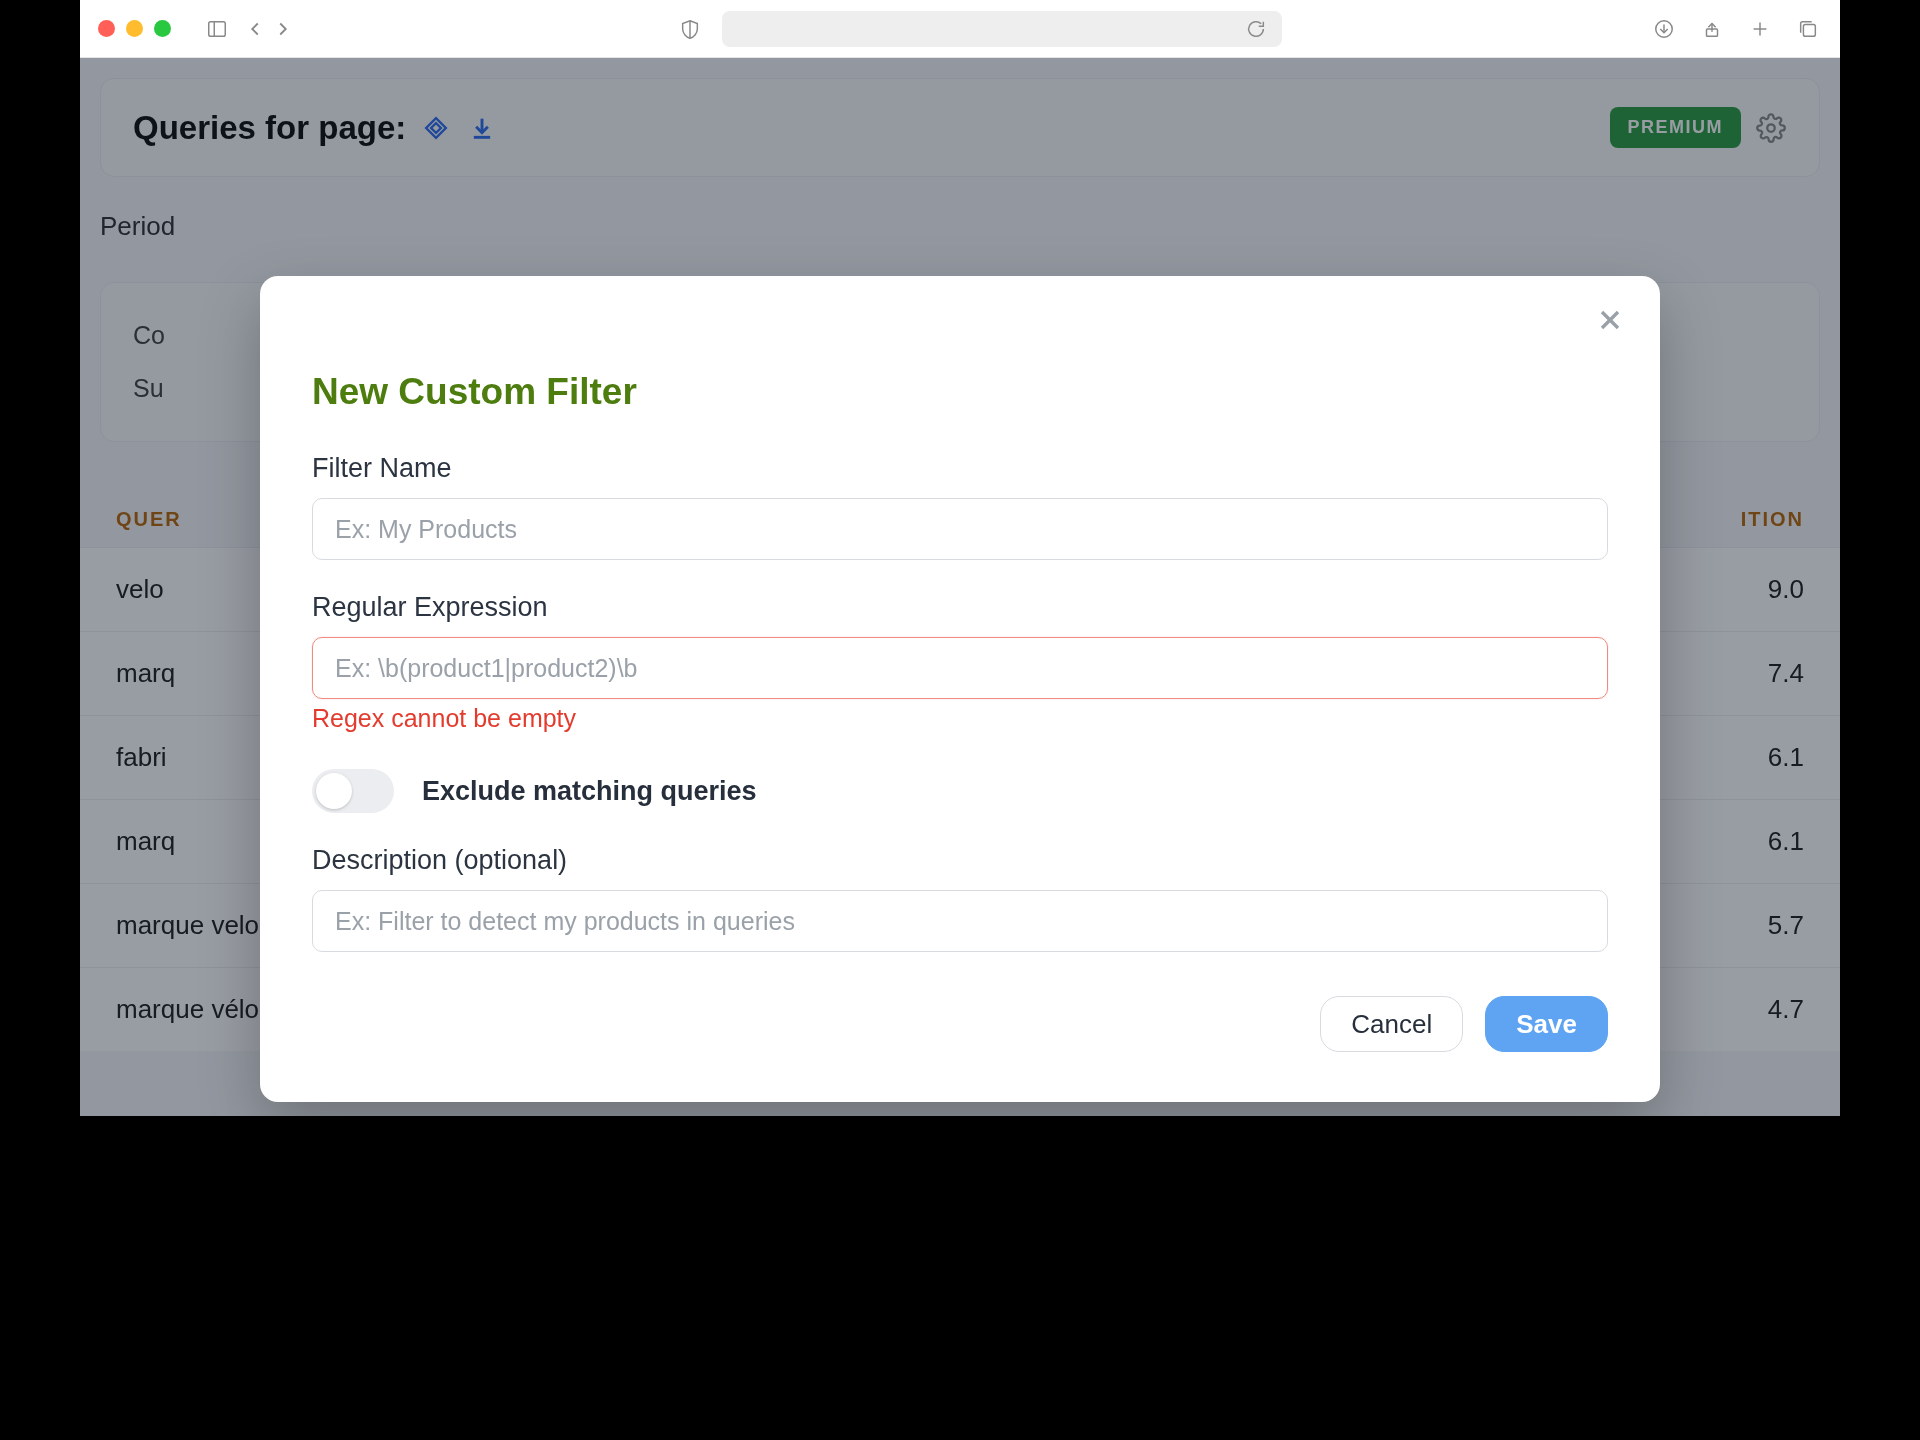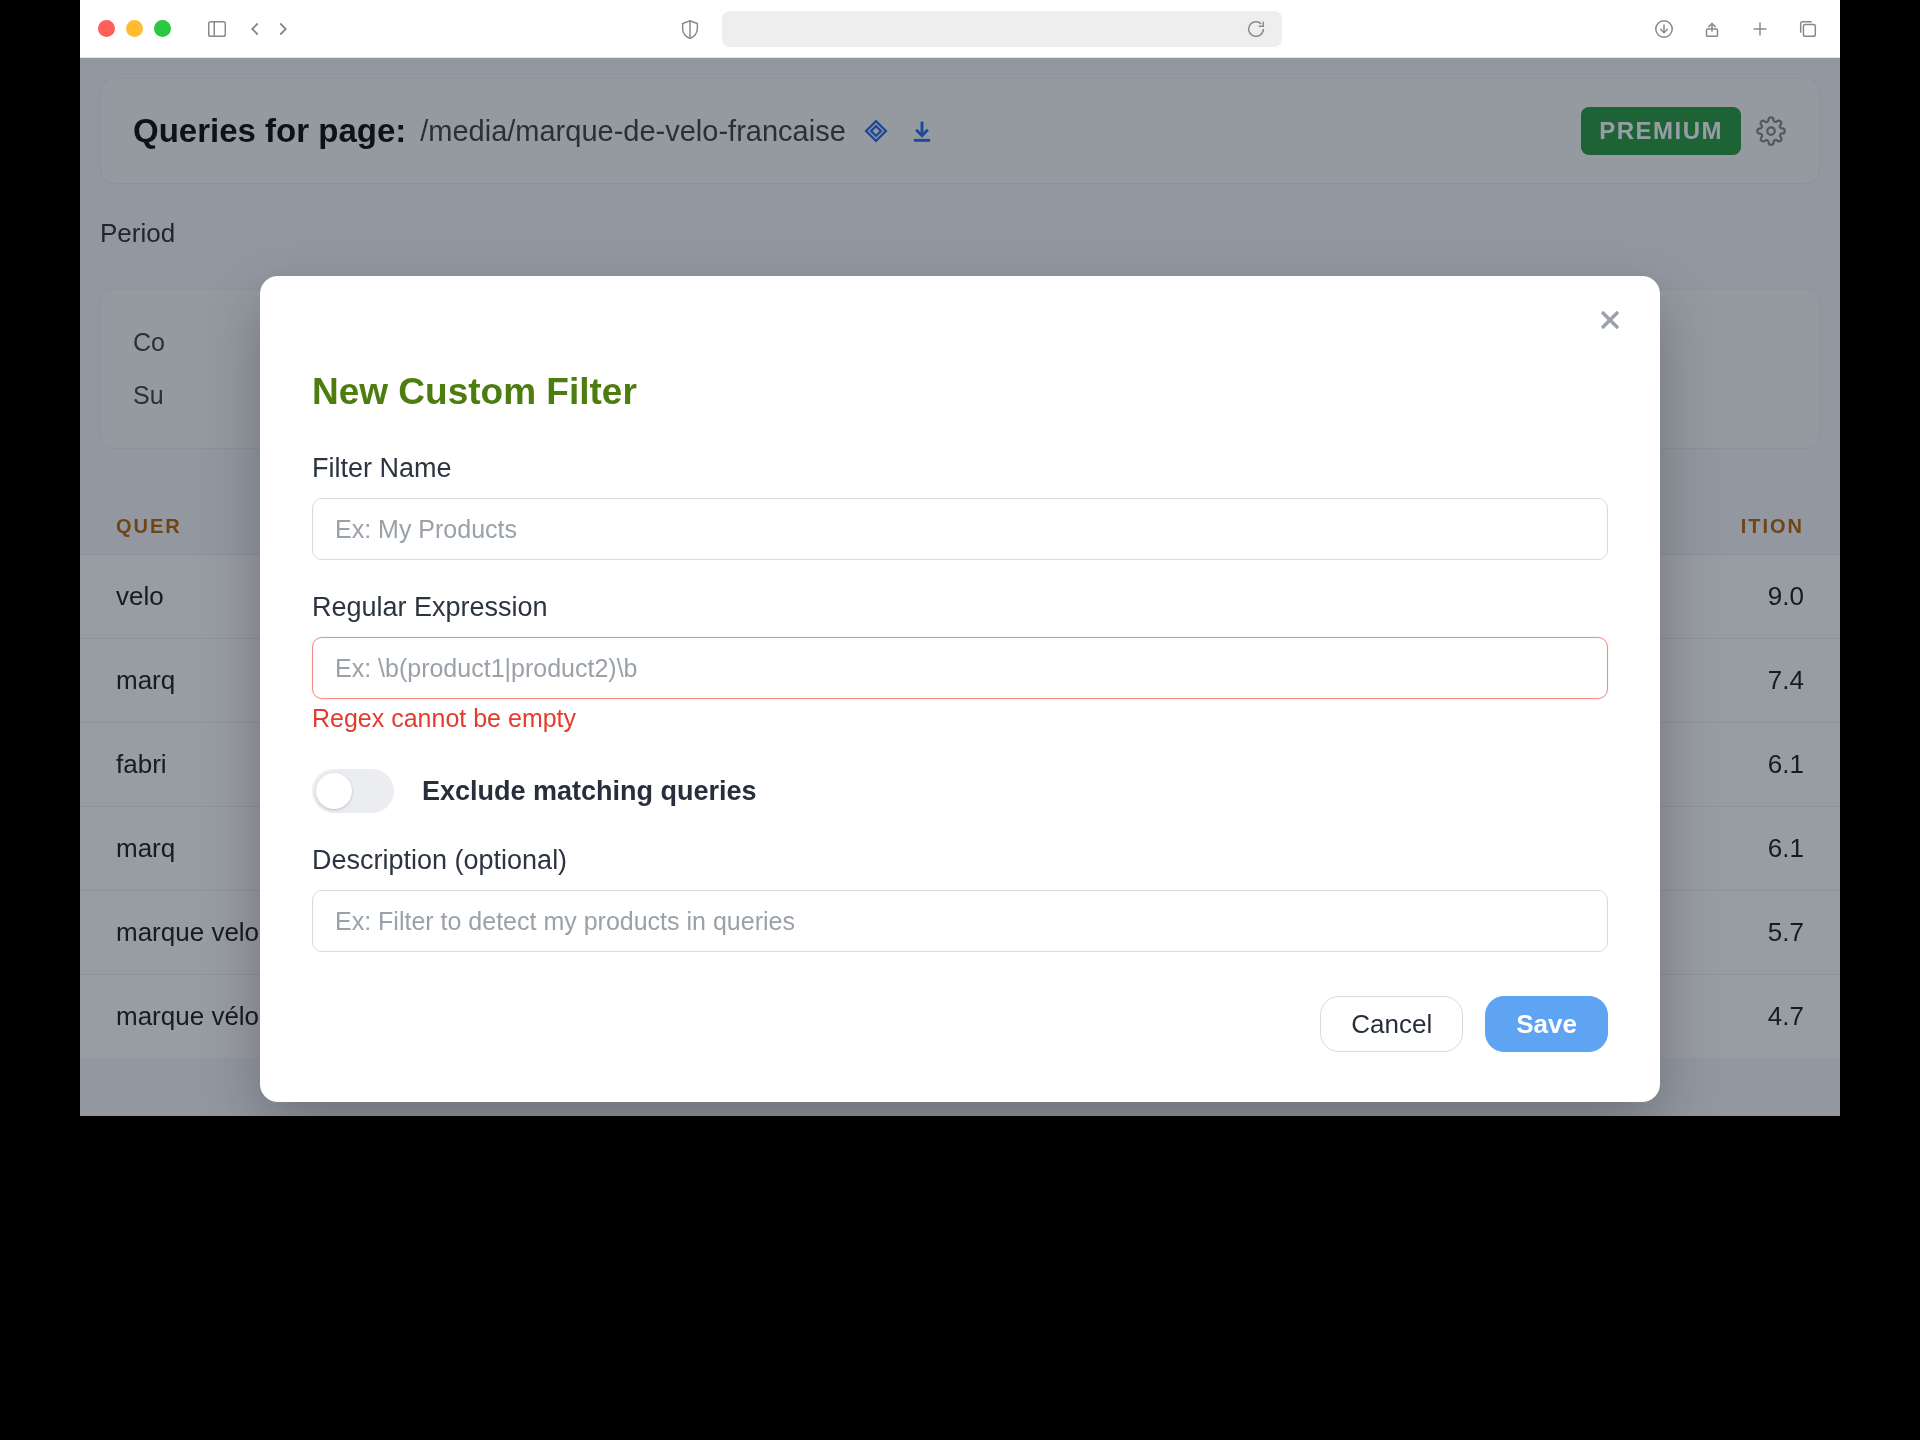--- a/index.html
+++ b/index.html
@@ -21,21 +21,21 @@
   .addr-bar { width: 560px; height: 36px; background: #eeeeef; border-radius: 8px; display: flex; align-items: center; justify-content: flex-end; padding: 0 12px; }
   .chrome-right { display: flex; gap: 20px; margin-left: auto; color: #888; }
 
   
   .page { position: relative; flex: 1; background: #f7f8fa; }
   .header-card { margin: 20px 20px 0 20px; background: #fafbfc; border: 1px solid #eaecef; border-radius: 14px; padding: 28px 32px; display: flex; align-items: center; gap: 14px; }
   .header-title { font-size: 33px; font-weight: 800; color: #111; }
   .header-path { font-size: 29px; color: #444; font-weight: 400; }
   .hdr-icon { width: 32px; height: 32px; display: inline-flex; align-items: center; justify-content: center; }
   .hdr-icon.blue { color: #2f6fed; }
-  .premium-badge { margin-left: auto; background: #2e9e44; color: #fff; font-weight: 700; font-size: 24px; letter-spacing: 1.5px; padding: 10px 18px; border-radius: 8px; }
+  .premium-badge { margin-left: auto; background: #2e9e44; color: #fff; font-weight: 700; font-size: 18px; letter-spacing: 1.5px; padding: 10px 18px; border-radius: 8px; }
   .gear { color: #888; width: 32px; height: 32px; display: flex; align-items: center; justify-content: center; }
   .gear svg { width: 30px; height: 30px; }
 
   .period-row { padding: 34px 20px 0 20px; font-size: 26px; color: #333; }
   .card { margin: 40px 20px 0 20px; background: #fafbfc; border: 1px solid #eceef1; border-radius: 14px; padding: 26px 32px; }
   .card-line { font-size: 25px; color: #444; padding: 12px 0; }
 
   .table { margin-top: 50px; width: 100%; border-collapse: collapse; }
   .table th { text-align: left; font-size: 20px; letter-spacing: 2px; color: #b8690b; padding: 16px 36px; }
   .table th.right { text-align: right; }
@@ -135,21 +135,20 @@
             <rect x="7" y="7" width="13" height="13" rx="2"></rect>
             <path d="M4 16 V6 a2 2 0 0 1 2-2 h10"></path>
           </svg>
         </span>
     </div>
   </div>
 
   <div class="page">
     <div class="header-card">
       <span class="header-title">Queries for page:</span>
-      <span class="header-path">/media/marque-de-velo-francaise</span>
       <span class="hdr-icon blue">
           <svg viewBox="0 0 24 24" width="28" height="28" fill="none" stroke="currentColor" stroke-width="2">
             <rect x="6" y="6" width="12" height="12" transform="rotate(45 12 12)"></rect>
             <rect x="9" y="9" width="6" height="6" transform="rotate(45 12 12)"></rect>
           </svg>
         </span>
       <span class="hdr-icon blue">
           <svg viewBox="0 0 24 24" width="28" height="28" fill="none" stroke="currentColor" stroke-width="2.5">
             <line x1="12" y1="4" x2="12" y2="16"></line>
             <polyline points="7 11 12 16 17 11"></polyline>

